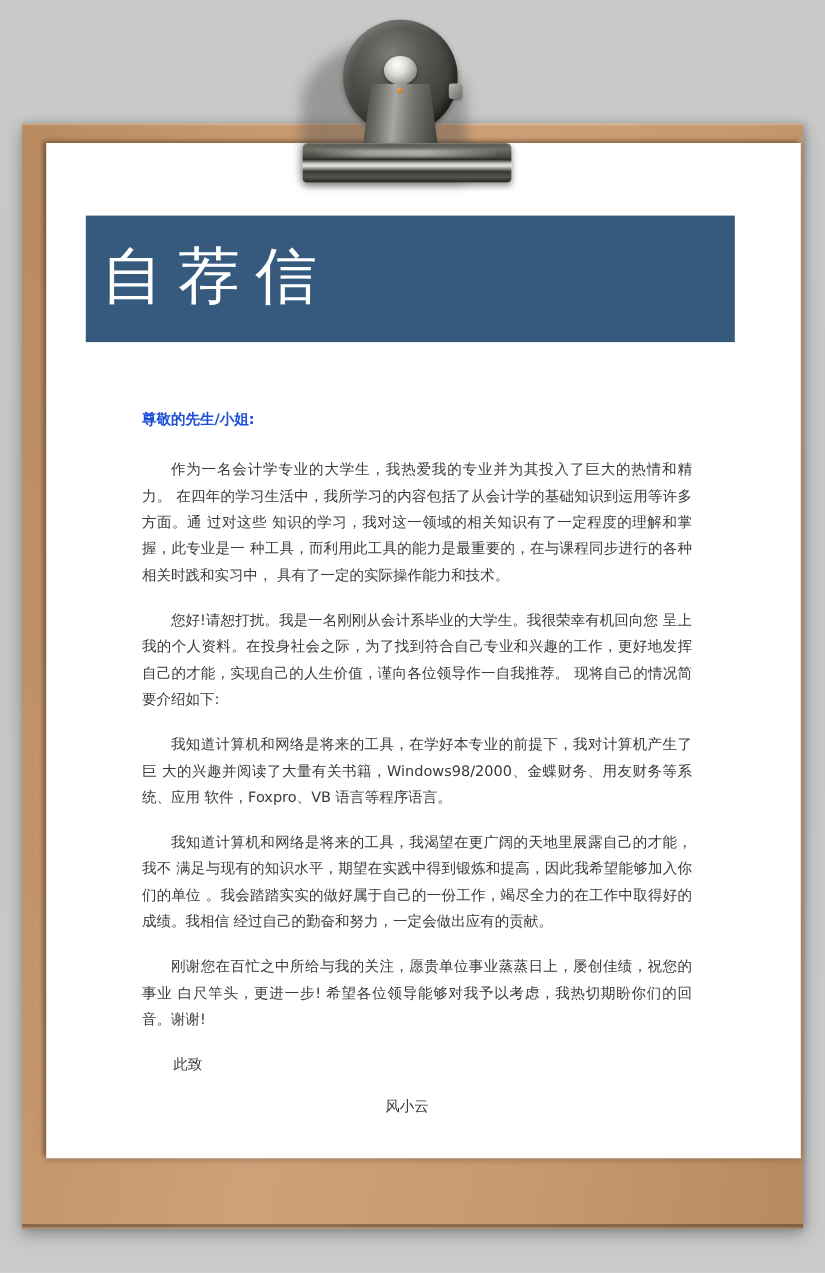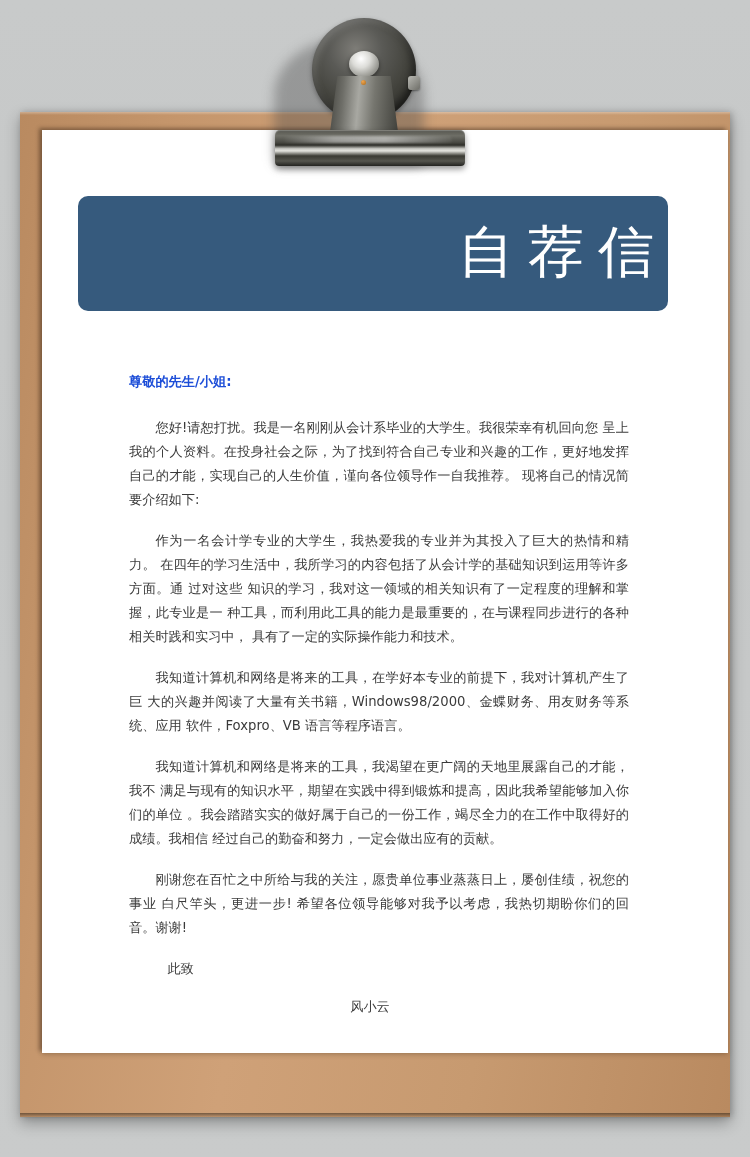--- a/index.html
+++ b/index.html
@@ -66,22 +66,21 @@
   
   #title-banner {
     position: absolute;
     left: 36px;       
     top: 66px;        
     width: 590px;     
     height: 115px;    
     background: #365A7D;
     display: flex;
     align-items: center;
-    justify-content: flex-end;
-    border-radius: 10px;
+    justify-content: flex-start;
   }
   #title-text {
     color: #ffffff;
     font-size: 56px;
     letter-spacing: 14px;
     text-indent: 14px;
     font-weight: 400;
     line-height: 1;
     font-family: "DejaVu Sans", "Liberation Sans", sans-serif;
     padding-bottom: 4px;
@@ -106,21 +105,21 @@
   .para {
     margin: 0 0 17px 0;
     text-indent: 2em;
     text-align: justify;
     text-justify: inter-ideograph;
   }
   .closing-block {
     margin-top: 12px;
   }
   .closing-line-1 {
-    margin: 12px;
+    margin: 2px;
     text-indent: 2em;
   }
   .closing-line-2 {
     margin: 0;
     text-indent: 0;
   }
   #signature {
     margin: 14px 0 0 0;
     text-align: center;
     padding-right: 18px;
@@ -265,22 +264,22 @@
   <div id="paper">
 
     <div id="title-banner">
       <div id="title-text">自荐信</div>
     </div>
 
     <div id="letter-body">
 
       <p class="salutation">尊敬的先生/小姐:</p>
 
+      <p class="para">作为一名会计学专业的大学生，我热爱我的专业并为其投入了巨大的热情和精力。 在四年的学习生活中，我所学习的内容包括了从会计学的基础知识到运用等许多方面。通 过对这些 知识的学习，我对这一领域的相关知识有了一定程度的理解和掌握，此专业是一 种工具，而利用此工具的能力是最重要的，在与课程同步进行的各种相关时践和实习中， 具有了一定的实际操作能力和技术。</p>
       <p class="para">您好!请恕打扰。我是一名刚刚从会计系毕业的大学生。我很荣幸有机回向您 呈上我的个人资料。在投身社会之际，为了找到符合自己专业和兴趣的工作，更好地发挥 自己的才能，实现自己的人生价值，谨向各位领导作一自我推荐。 现将自己的情况简要介绍如下:</p>
-      <p class="para">作为一名会计学专业的大学生，我热爱我的专业并为其投入了巨大的热情和精力。 在四年的学习生活中，我所学习的内容包括了从会计学的基础知识到运用等许多方面。通 过对这些 知识的学习，我对这一领域的相关知识有了一定程度的理解和掌握，此专业是一 种工具，而利用此工具的能力是最重要的，在与课程同步进行的各种相关时践和实习中， 具有了一定的实际操作能力和技术。</p>
       <p class="para">我知道计算机和网络是将来的工具，在学好本专业的前提下，我对计算机产生了巨 大的兴趣并阅读了大量有关书籍，Windows98/2000、金蝶财务、用友财务等系统、应用 软件，Foxpro、VB 语言等程序语言。</p>
       <p class="para">我知道计算机和网络是将来的工具，我渴望在更广阔的天地里展露自己的才能，我不 满足与现有的知识水平，期望在实践中得到锻炼和提高，因此我希望能够加入你们的单位 。我会踏踏实实的做好属于自己的一份工作，竭尽全力的在工作中取得好的成绩。我相信 经过自己的勤奋和努力，一定会做出应有的贡献。</p>
       <p class="para">刚谢您在百忙之中所给与我的关注，愿贵单位事业蒸蒸日上，屡创佳绩，祝您的事业 白尺竿头，更进一步! 希望各位领导能够对我予以考虑，我热切期盼你们的回音。谢谢!</p>
 
       <div class="closing-block">
         <p class="closing-line-1">此致</p>
       </div>
 
       <p id="signature">风小云</p>
 

